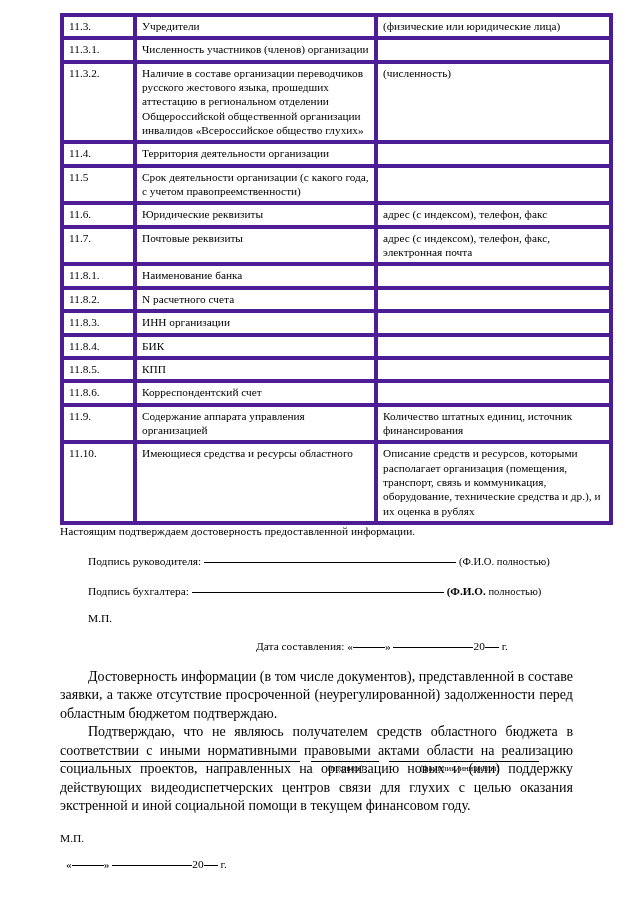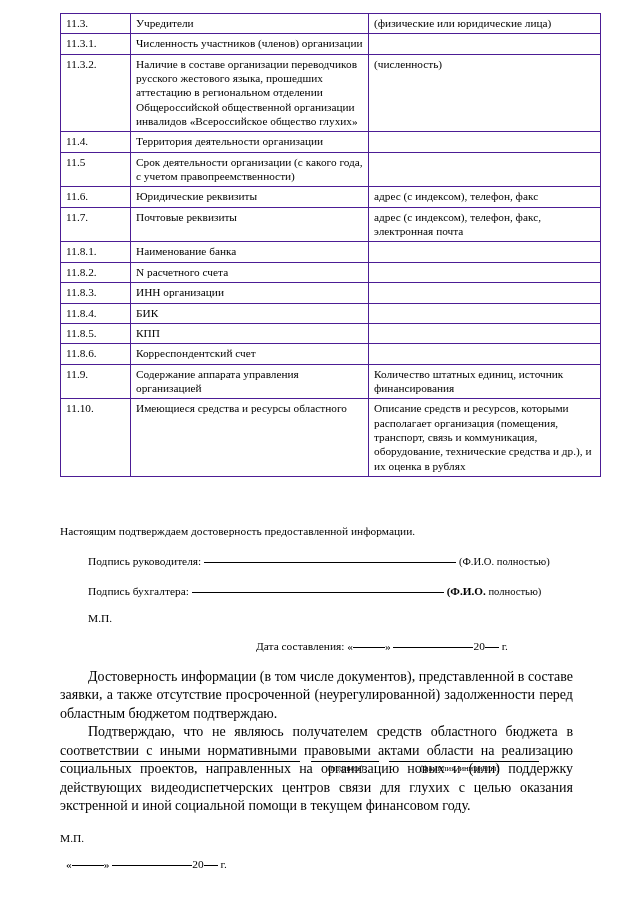--- a/index.html
+++ b/index.html
@@ -25,21 +25,21 @@
   
   .form-table {
     position: absolute;
     left: 60px;
     top: 13px;
     width: 510px;
     border-collapse: collapse;
     table-layout: fixed;
   }
   .form-table td {
-    border: 1px solid #4c1d95;
+    border: 4px solid #4c1d95;
     vertical-align: top;
     padding: 2px 4px 3px 5px;
     font-size: 11.3px;
     line-height: 1.27;
     font-family: "Liberation Serif", "DejaVu Serif", serif;
   }
   .col-num  { width: 60px; }
   .col-name { width: 228px; }
   .col-val  { width: 222px; }
 

